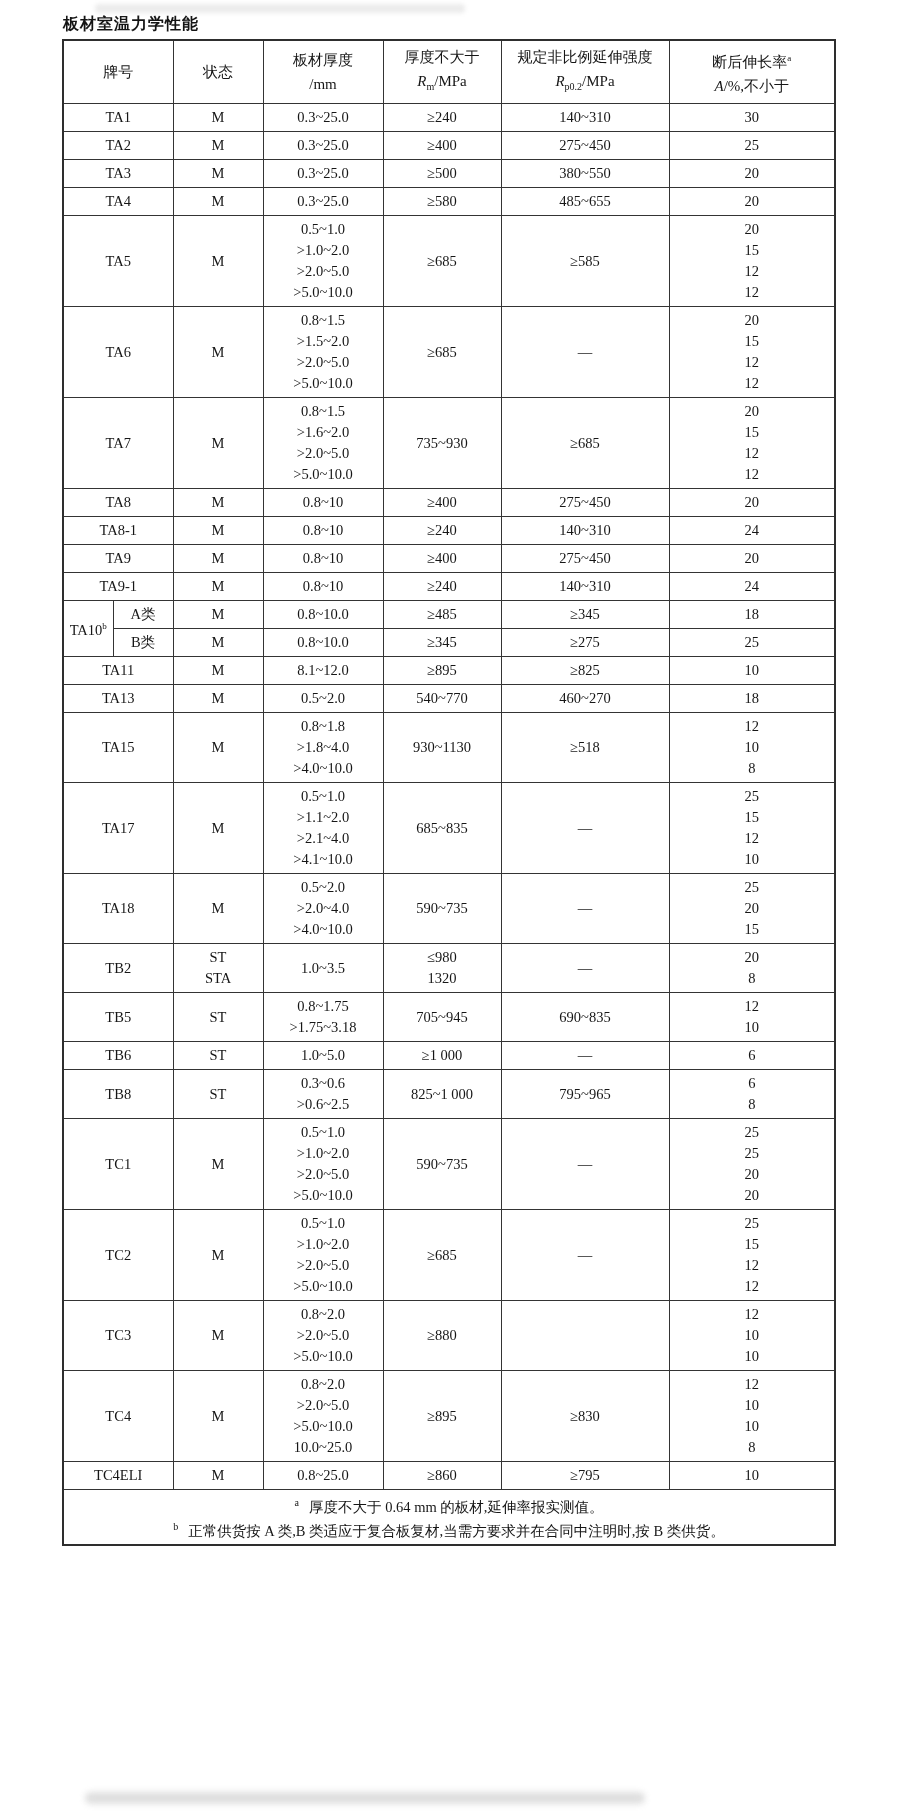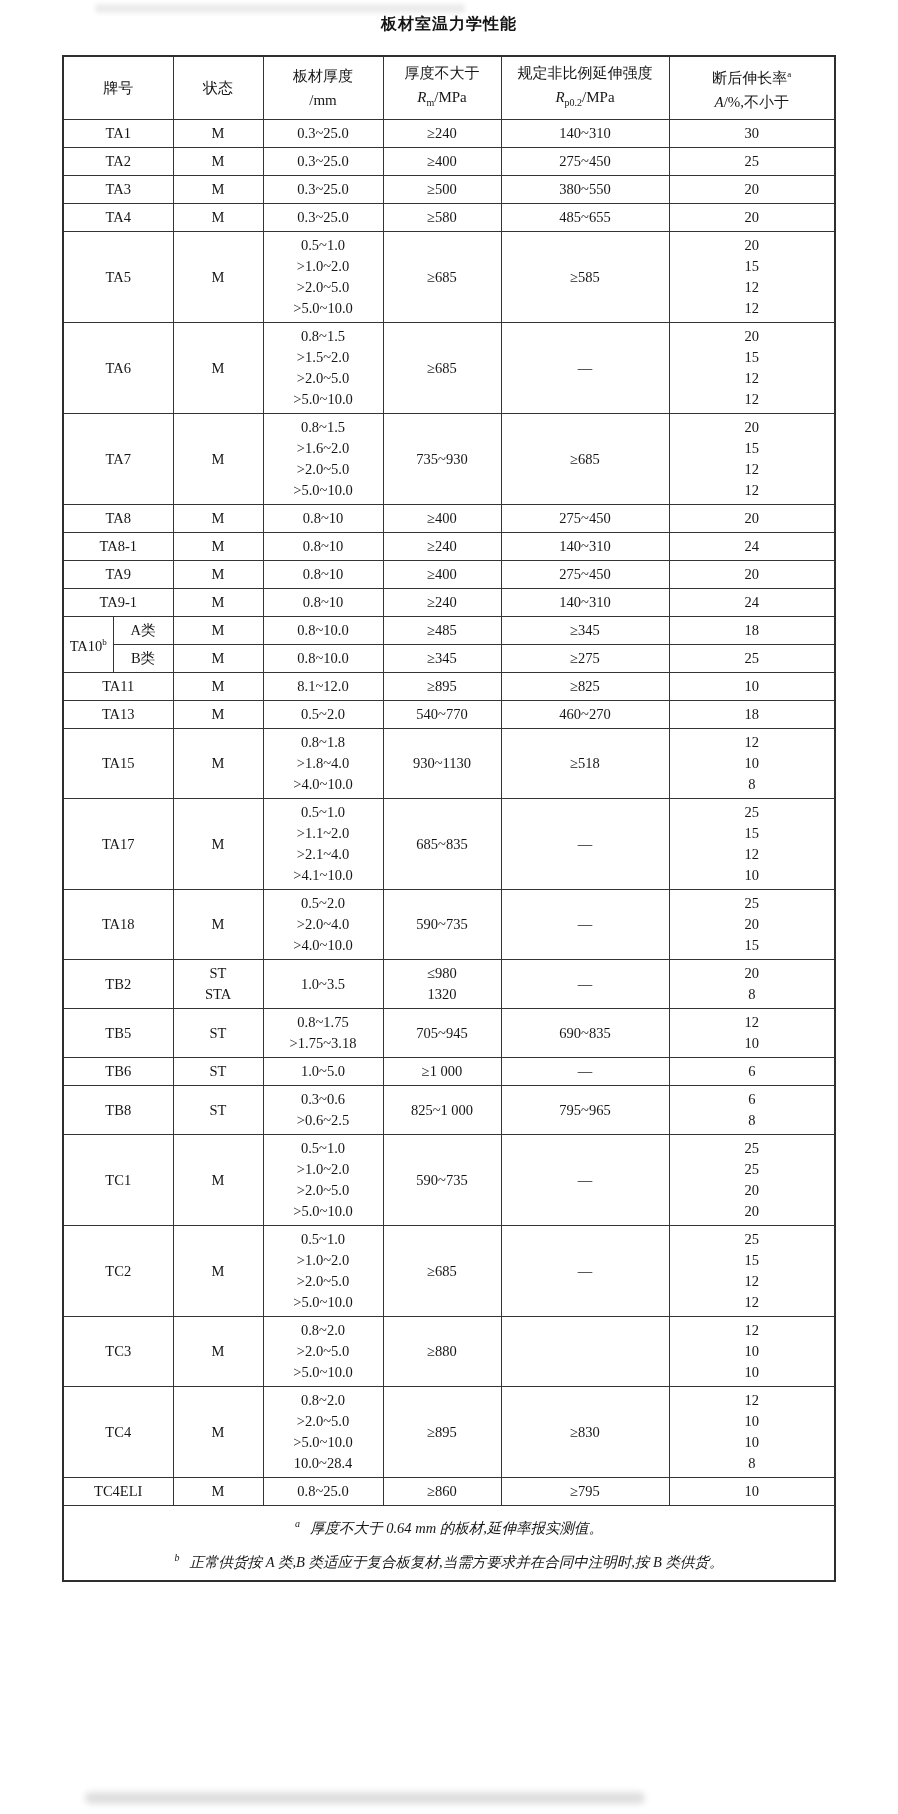--- a/index.html
+++ b/index.html
@@ -6,22 +6,22 @@
   body{
     width:898px;height:1814px;
     background:#ffffff;
     font-family:"Liberation Serif","DejaVu Serif",serif;
     color:#141414;
     position:relative;
     -webkit-font-smoothing:antialiased;
   }
   .page{position:relative;width:898px;height:1814px;overflow:hidden;}
   .doc-title{
-    width:772px;margin:14px auto 20px auto;
-    text-align:center;font-size:16px;font-weight:bold;
+    width:772px;margin:14px auto 4px auto;
+    font-size:16px;font-weight:bold;
     letter-spacing:1px;
   }
   table.props{
     border-collapse:collapse;
     margin:0 auto;
     width:772px;
     table-layout:fixed;
     border:2px solid #2e2e2e;
   }
   table.props th, table.props td{
@@ -36,21 +36,21 @@
   table.props th{
     padding:4px 2px;
     font-size:15px;
   }
   .hl{line-height:24px;}
   .ln{line-height:21px;}
   td.c-fn{
     text-align:left;
     padding:6px 10px 8px 24px;
   }
-  .fn-line{line-height:30px;font-size:14.5px;font-style:italic;}
+  .fn-line{line-height:19px;font-size:14.5px;}
   .fn-line sup{font-size:10px;margin-right:10px;font-family:"Liberation Serif",serif;}
   sup.hdr-sup{font-size:9px;}
   i.sym{font-family:"Liberation Serif","DejaVu Serif",serif;}
   sub{font-size:10px;}
   
   .smudge-top{
     position:absolute;left:95px;top:4px;width:370px;height:9px;
     background:#dcdcdc;filter:blur(2px);opacity:.55;border-radius:4px;
   }
   .smudge-bottom{
@@ -665,21 +665,21 @@
           <td colspan="2">
             <div class="ln">TC4</div>
           </td>
           <td>
             <div class="ln">M</div>
           </td>
           <td>
             <div class="ln">0.8~2.0</div>
             <div class="ln">&gt;2.0~5.0</div>
             <div class="ln">&gt;5.0~10.0</div>
-            <div class="ln">10.0~28.4</div>
+            <div class="ln">10.0~25.0</div>
           </td>
           <td>
             <div class="ln">≥895</div>
           </td>
           <td>
             <div class="ln">≥830</div>
           </td>
           <td>
             <div class="ln">12</div>
             <div class="ln">10</div>

